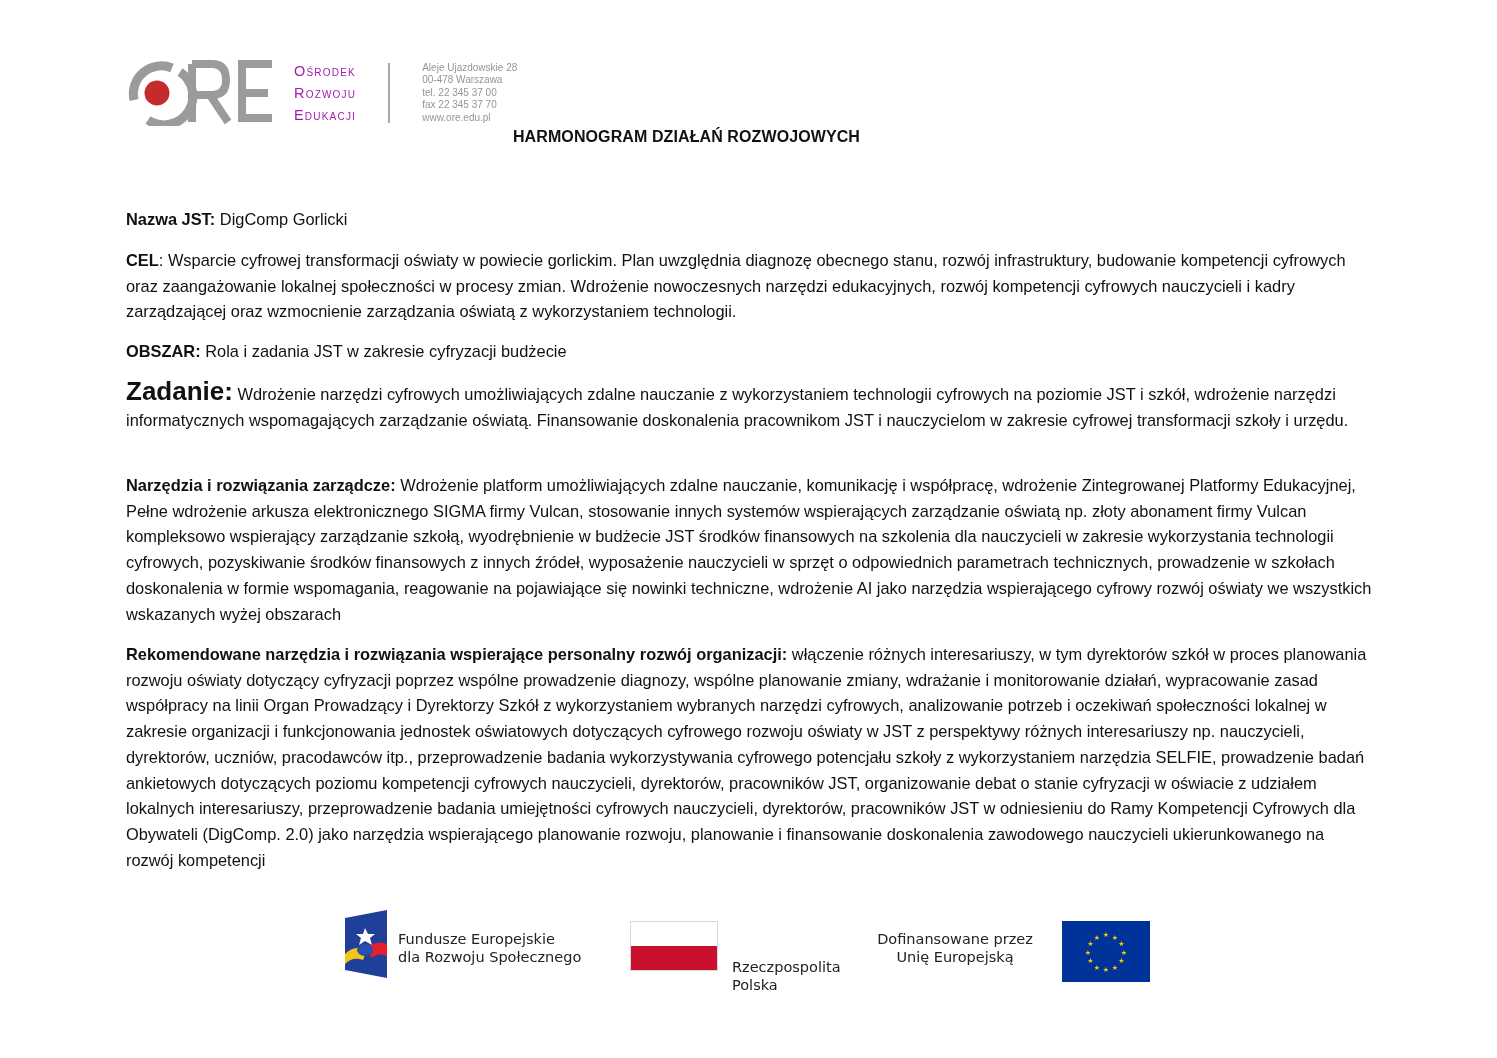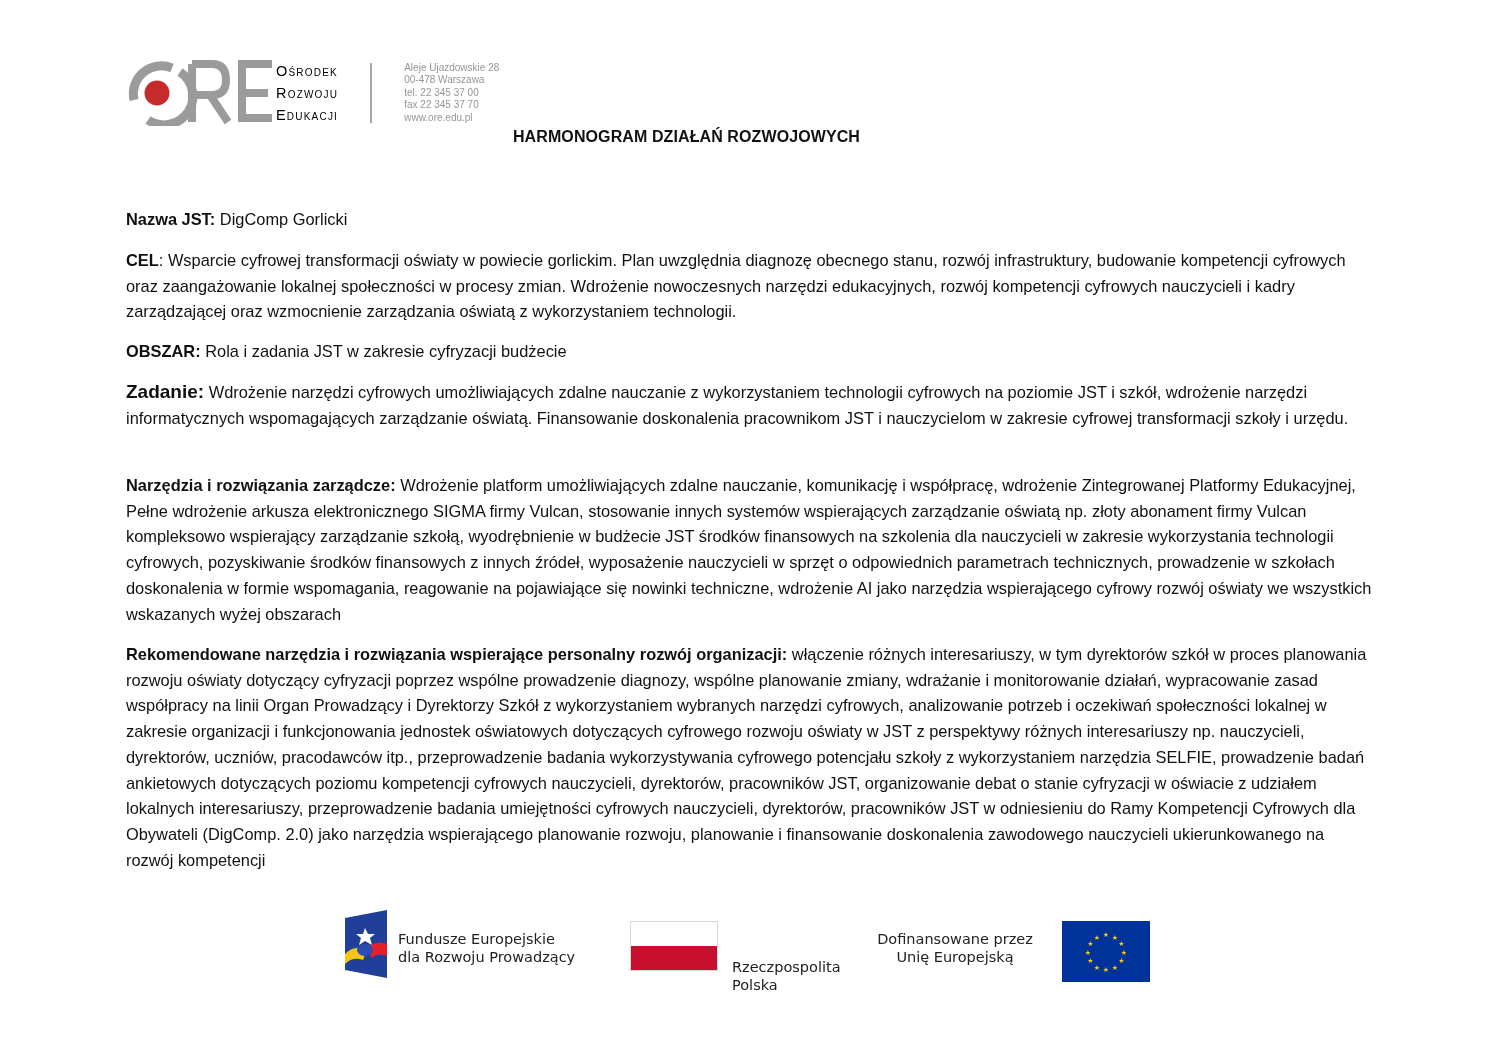--- a/index.html
+++ b/index.html
@@ -5,35 +5,35 @@
   html, body { margin: 0; padding: 0; background: #ffffff; }
   body {
     width: 1497px; height: 1058px; position: relative; overflow: hidden;
     font-family: "Liberation Sans", "DejaVu Sans", sans-serif;
     color: #111111;
   }
   
   .header { position: absolute; left: 126px; top: 60px; height: 66px; display: flex; align-items: center; }
   .ore-mark { position: relative; width: 150px; height: 66px; }
   .ore-mark svg { position: absolute; left: 0; top: 0; }
-  .ore-name { font-size: 14.5px; color: #000000; line-height: 22px; letter-spacing: 1.2px; font-variant: small-caps; }
+  .ore-name { margin-left: 18px; font-size: 14.5px; color: #a21caf; line-height: 22px; letter-spacing: 1.2px; font-variant: small-caps; }
   .ore-sep { width: 2px; height: 60px; background: #a7a7a7; margin-left: 32px; margin-right: 32px; }
   .ore-addr { font-size: 10px; color: #959595; line-height: 12.6px; }
 
   .title { position: absolute; left: 0; width: 1373px; top: 128px; text-align: center;
     font-weight: bold; font-size: 16px; letter-spacing: 0.1px; color: #111; }
 
   .content { position: absolute; left: 126px; top: 207px; width: 1250px; font-size: 16.4px; line-height: 25.7px; }
   .content p { margin: 0; }
   .content b { font-weight: bold; }
   .p-nazwa { position: absolute; top: 0; }
   .p-cel { position: absolute; top: 41px; }
   .p-obszar { position: absolute; top: 132px; }
   .p-zadanie { position: absolute; top: 172px; }
-  .p-zadanie .lbl { font-size: 19px; }
+  .p-zadanie .lbl { font-size: 26px; }
   .p-narz { position: absolute; top: 266px; }
   .p-rek { position: absolute; top: 435px; }
 
   
   .footer { position: absolute; top: 910px; left: 0; width: 1223px; height: 70px; }
   .fe-logo { position: absolute; left: 345px; top: 0; width: 42px; height: 68px; }
   .fe-text { position: absolute; left: 398px; top: 20px; font-size: 14.5px; line-height: 18px; color: #222; font-family: "DejaVu Sans", sans-serif; font-weight: 500; }
   .pl-flag { position: absolute; left: 630px; top: 11px; width: 88px; height: 50px; border: 1px solid #d8d8d8; box-sizing: border-box; }
   .pl-flag .w { height: 50%; background: #ffffff; }
   .pl-flag .r { height: 50%; background: #c8102e; }
@@ -91,21 +91,21 @@
 <div class="footer">
   <svg class="fe-logo" viewBox="0 0 42 68">
     <polygon points="0,8 42,0 42,68 0,60" fill="#1f3f99"></polygon>
     <polygon points="20,18 23,24 30,24 25,28 27,35 20,31 14,35 16,28 11,24 18,24" fill="#ffffff"></polygon>
     <path d="M 0 44 Q 10 34 22 40 L 18 50 Q 8 46 0 54 Z" fill="#f5c518"></path>
     <path d="M 24 36 Q 34 30 42 34 L 42 46 Q 34 42 26 48 Z" fill="#e4202a"></path>
     <ellipse cx="20" cy="40" rx="8" ry="6" fill="#2a4db0"></ellipse>
   </svg>
   <div class="fe-text">
     <div>Fundusze Europejskie</div>
-    <div>dla Rozwoju Prowadzący</div>
+    <div>dla Rozwoju Społecznego</div>
   </div>
 
   <div class="pl-flag">
     <div class="w"></div>
       <div class="r"></div>
   </div>
   <div class="pl-text">
     <div>Rzeczpospolita</div>
     <div>Polska</div>
   </div>

